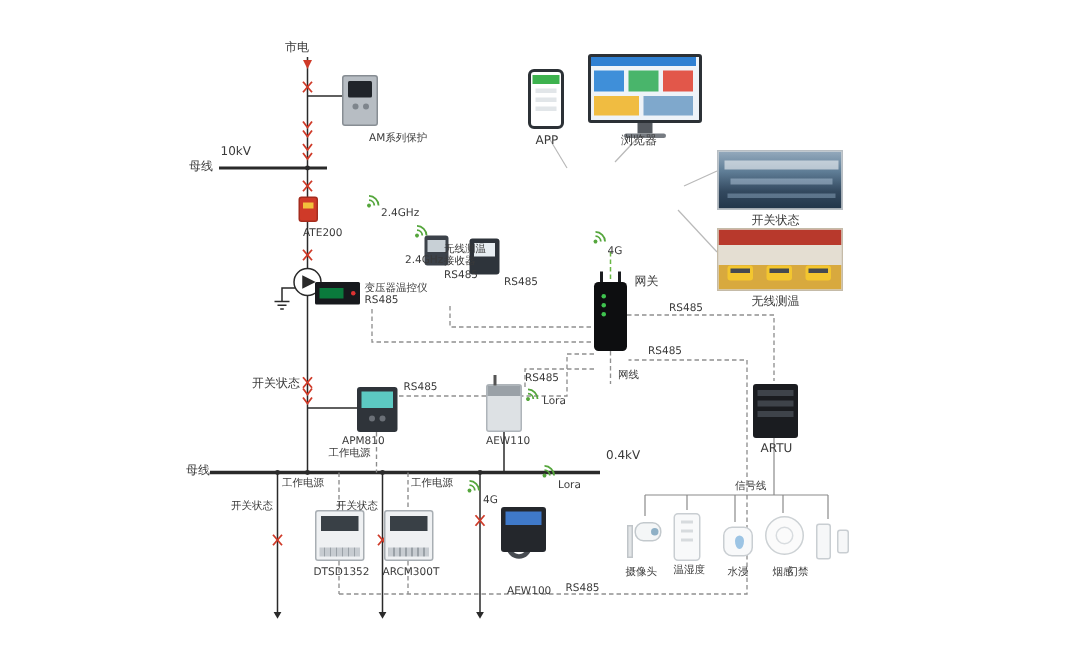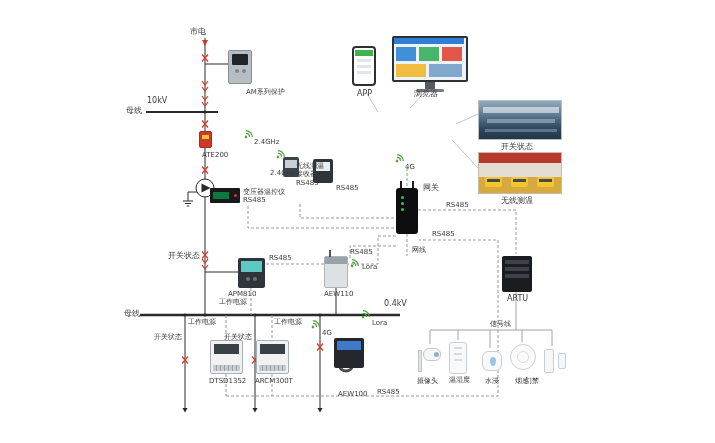--- a/index.html
+++ b/index.html
@@ -364,21 +364,21 @@
     <div>变压器温控仪</div>
     <div>RS485</div>
   </div>
   <div class="lbl" style="left:168px;top:251px">开关状态</div>
   <div class="lbl sm" style="left:269px;top:254px">RS485</div>
   <div class="lbl sm" style="left:228px;top:290px">APM810</div>
   <div class="lbl sm" style="left:350px;top:248px">RS485</div>
   <div class="lbl sm" style="left:362px;top:263px">Lora</div>
   <div class="lbl sm" style="left:324px;top:290px">AEW110</div>
   <div class="lbl sm" style="left:219px;top:298px">工作电源</div>
-  <div class="lbl" style="left:384px;top:299px">0.4kV</div>
+  <div class="lbl" style="left:404px;top:299px">0.4kV</div>
   <div class="lbl" style="left:124px;top:309px">母线</div>
   <div class="lbl sm" style="left:188px;top:318px">工作电源</div>
   <div class="lbl sm" style="left:274px;top:318px">工作电源</div>
   <div class="lbl sm" style="left:154px;top:333px">开关状态</div>
   <div class="lbl sm" style="left:224px;top:333px">开关状态</div>
   <div class="lbl sm" style="left:322px;top:329px">4G</div>
   <div class="lbl sm" style="left:372px;top:319px">Lora</div>
   <div class="lbl sm" style="left:209px;top:377px">DTSD1352</div>
   <div class="lbl sm" style="left:255px;top:377px">ARCM300T</div>
   <div class="lbl sm" style="left:338px;top:390px">AEW100</div>

